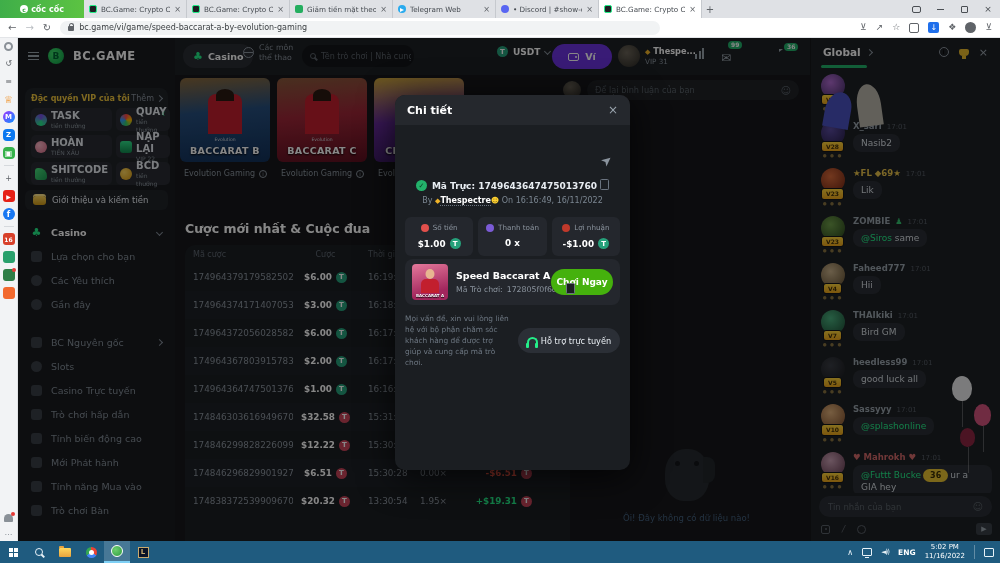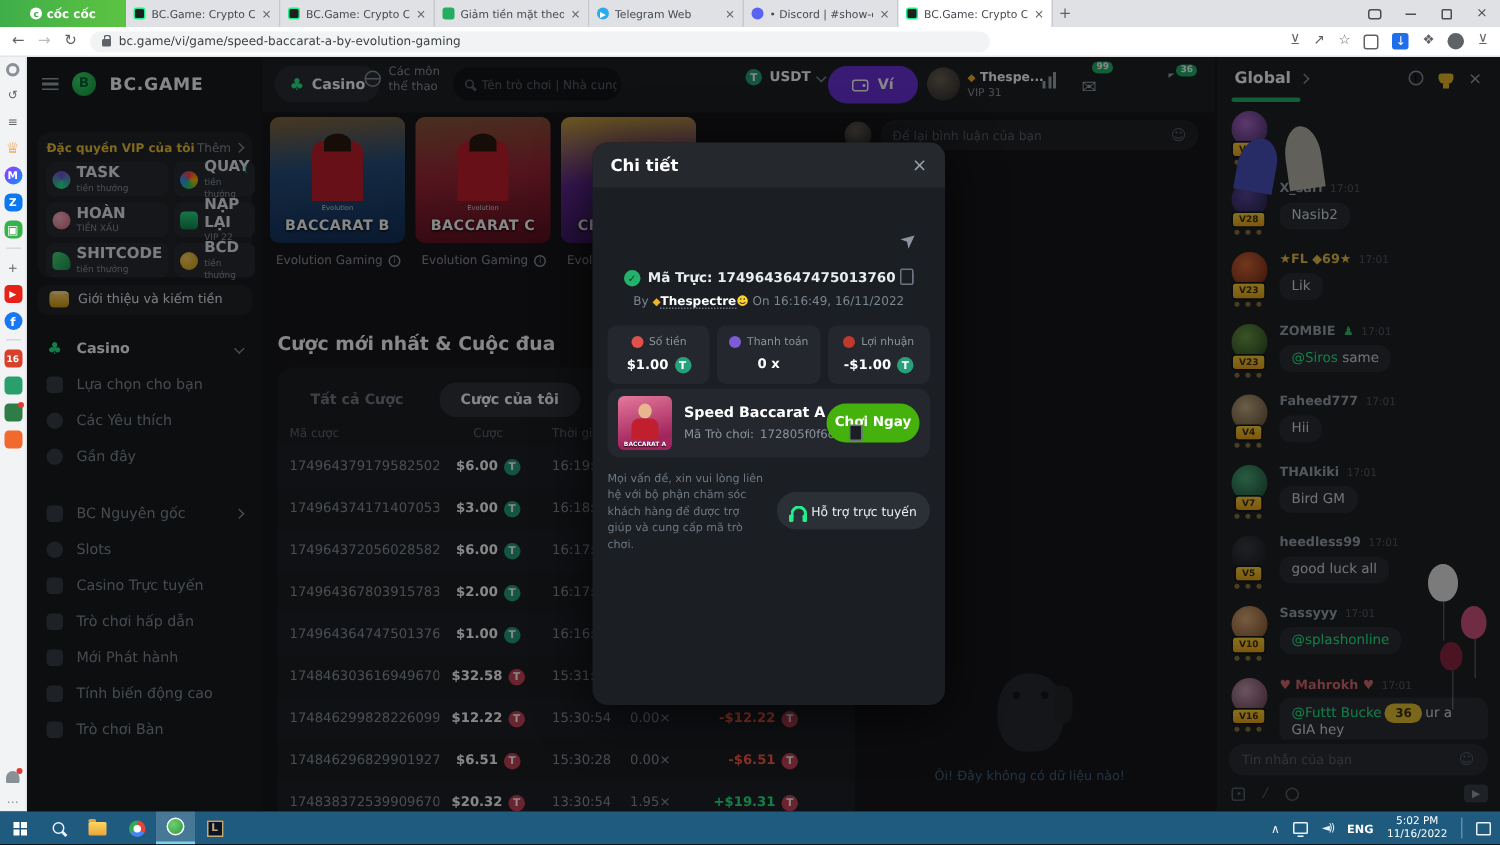--- a/index.html
+++ b/index.html
@@ -481,25 +481,29 @@
         <div class="mitem">
             <span class="mi"></span>
             <span>Casino Trực tuyến</span>
           </div>
         <div class="mitem">
             <span class="mi"></span>
             <span>Trò chơi hấp dẫn</span>
           </div>
         <div class="mitem">
             <span class="mi"></span>
-            <span>Mới Phát hành</span>
+            <span>Tính biến động cao</span>
           </div>
         <div class="mitem">
             <span class="mi"></span>
-            <span>Tính biến động cao</span>
+            <span>Mới Phát hành</span>
+          </div>
+        <div class="mitem">
+            <span class="mi"></span>
+            <span>Tính năng Mua vào</span>
           </div>
         <div class="mitem">
             <span class="mi"></span>
             <span>Trò chơi Bàn</span>
           </div>
       </div>
     </div>
 
     <div class="shead">
       <div class="pill-casino">
@@ -583,25 +587,20 @@
         <span class="cav"></span>
         <div class="cinput">
           <input placeholder="Để lại bình luận của bạn" style="">
           <span class="smiley">☺</span>
         </div>
       </div>
 
       <div class="sectitle">Cược mới nhất &amp; Cuộc đua</div>
 
       <div class="betspanel">
-        <div class="btabs">
-          <span class="btab">Tất cả Cược</span>
-          <span class="btab active">Cược của tôi</span>
-          <span class="btab">Người thắng lớn</span>
-        </div>
         <div class="thead">
           <span>Mã cược</span>
           <span style="text-align:center">Cược</span>
           <span style="padding-left:10px">Thời gian</span>
           <span>Thanh toán</span>
           <span style="text-align:right;padding-right:38px">Lợi nhuận</span>
         </div>
         <div class="trow">
           <span class="c-id">174964379179582502</span>
           <span class="c-bet">

